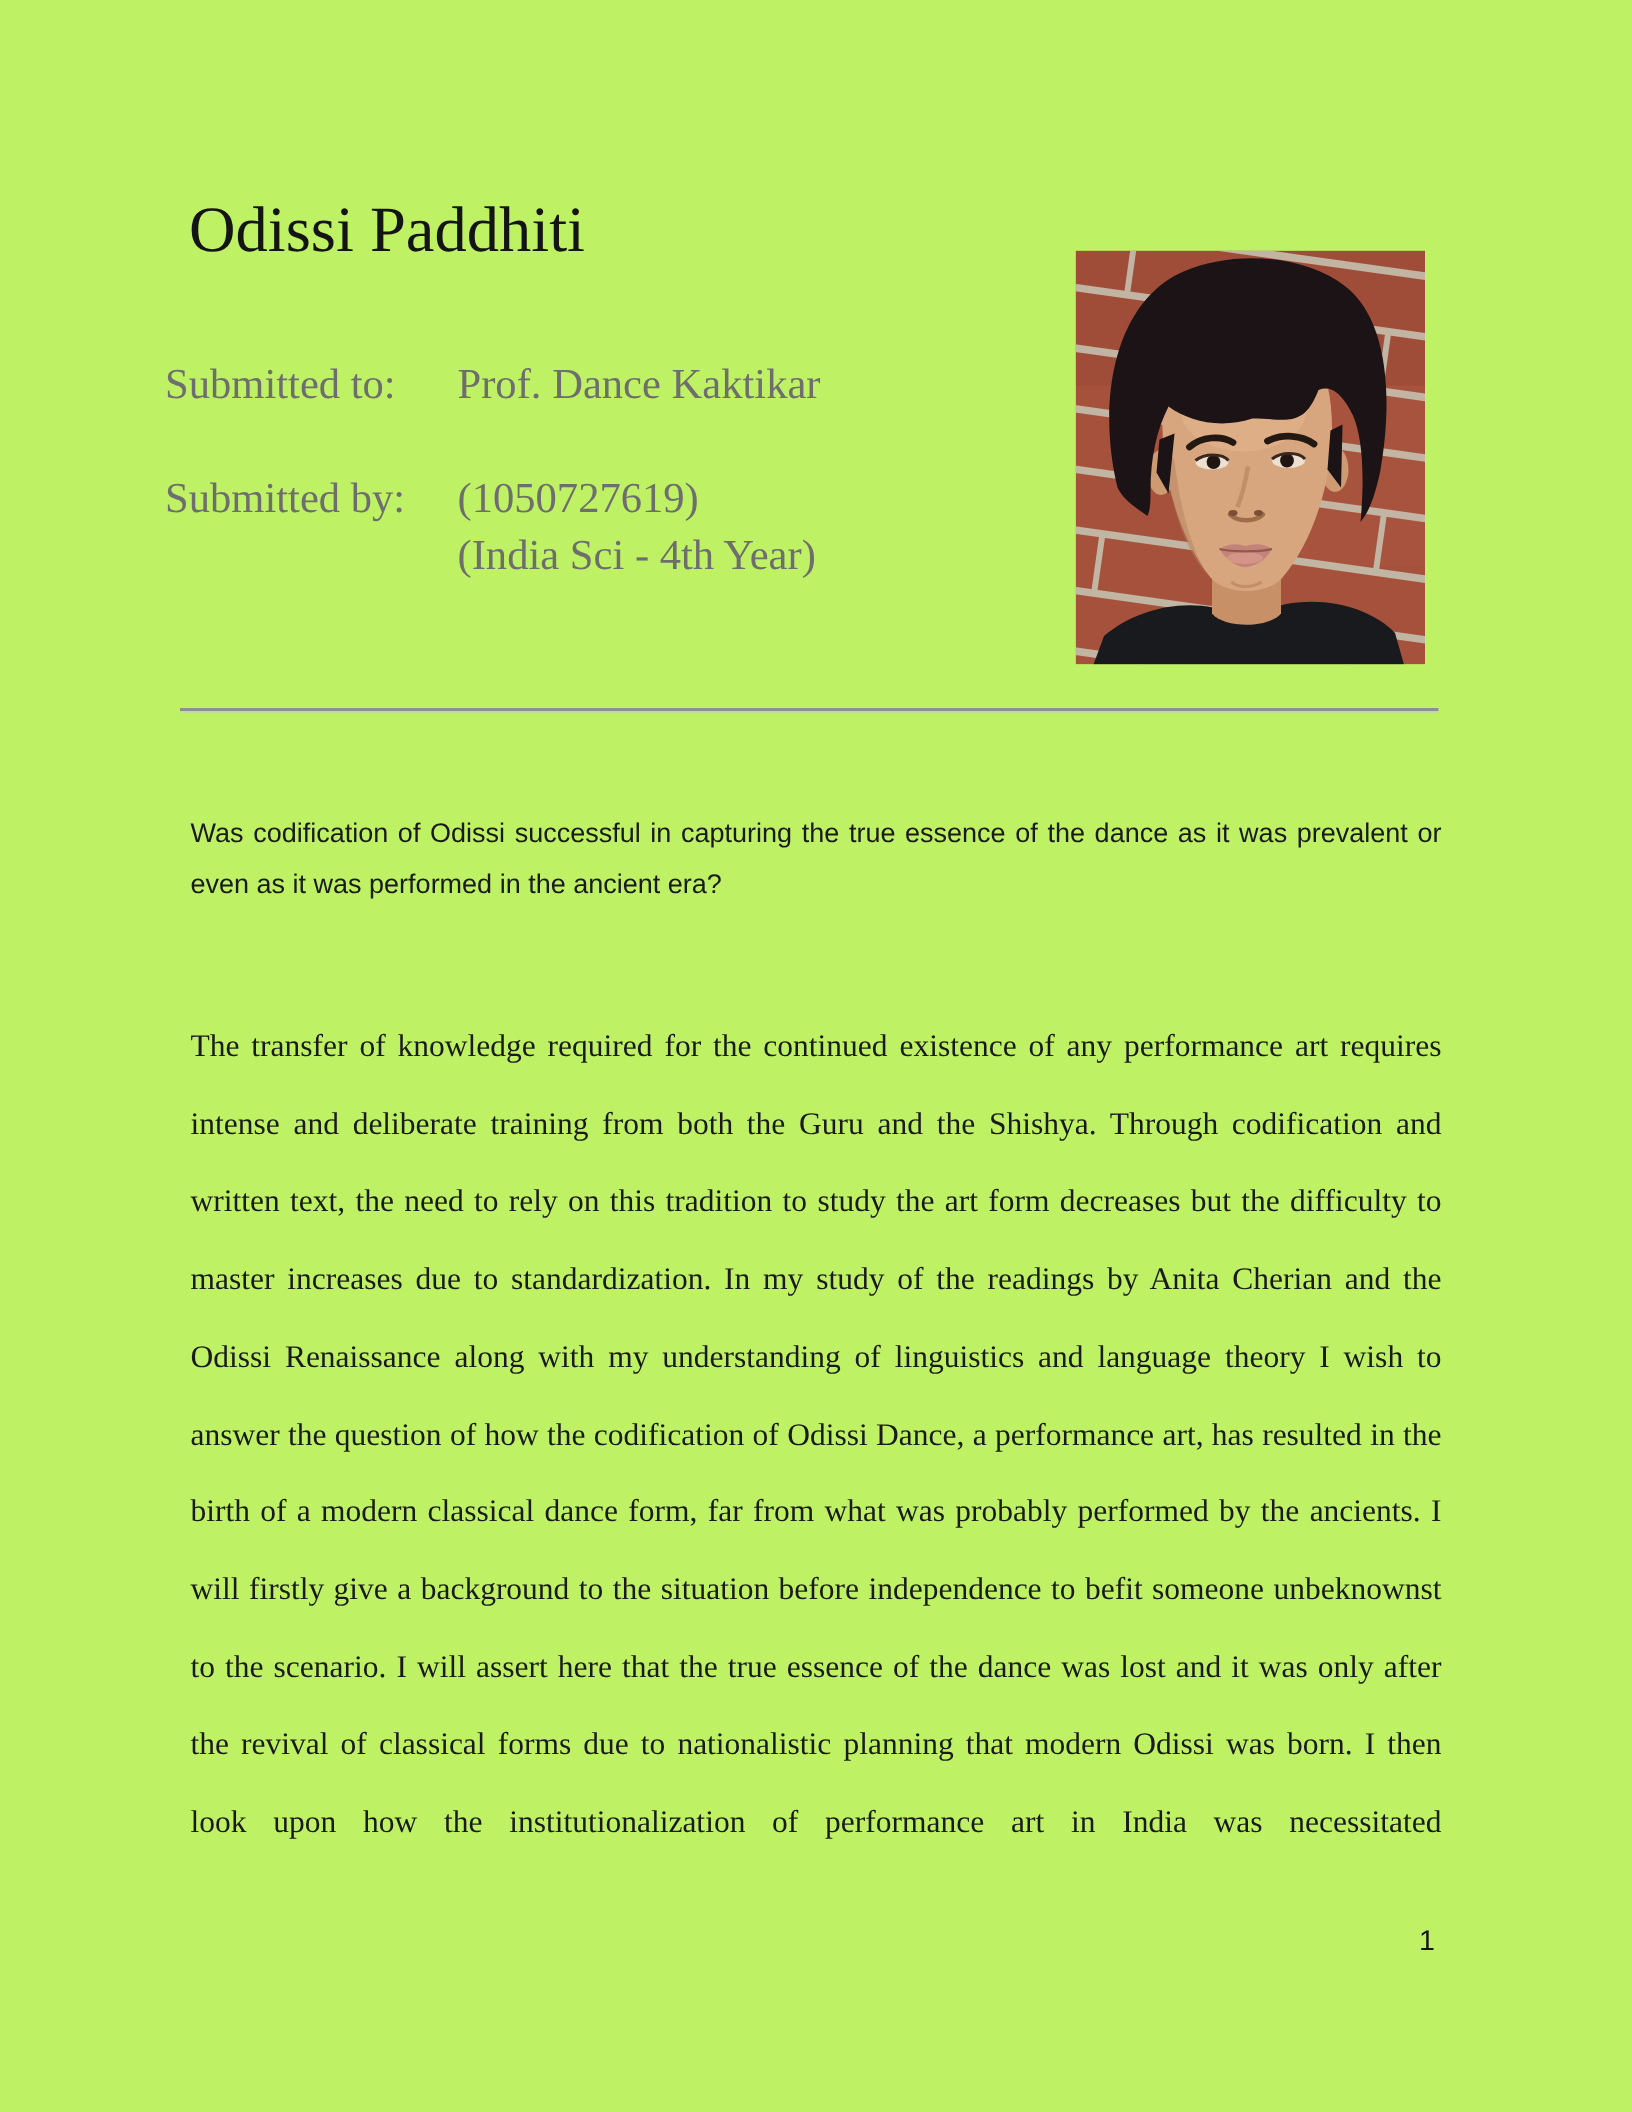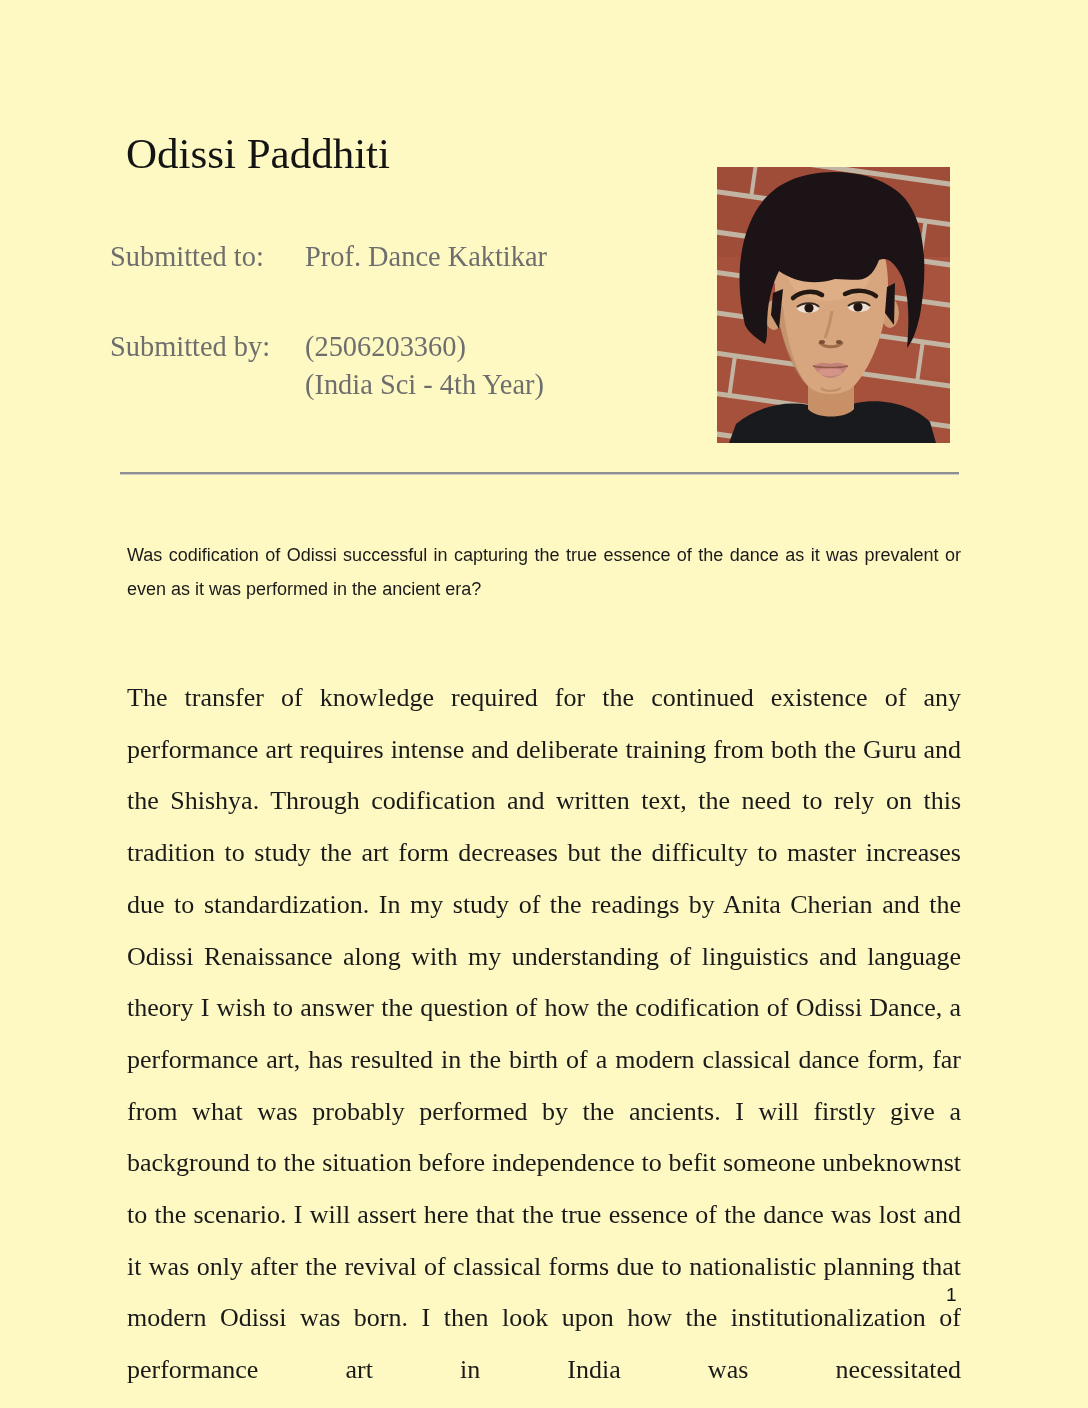--- a/index.html
+++ b/index.html
@@ -5,42 +5,42 @@
   * { margin: 0; padding: 0; box-sizing: border-box; }
   html, body { background: #ffffff; }
   body {
     width: 1088px; height: 1408px;
     position: relative;
     font-family: "Liberation Serif", serif;
     overflow: hidden;
   }
   .page {
     position: absolute; inset: 0;
-    background: #fef9c3;
+    background: #bef264;
   }
   .doc-title {
     position: absolute;
     left: 126px; top: 130px;
     font-family: "Liberation Serif", serif;
     font-size: 43px;
     font-weight: normal;
     color: #141414;
     line-height: 1.1;
     white-space: nowrap;
   }
   .submit-block {
     position: absolute;
     left: 110px; top: 238px;
     width: 560px;
     font-size: 28.4px;
     color: #6e6e6e;
     line-height: 38px;
   }
   .submit-row { display: flex; }
-  .submit-row + .submit-row { margin-top: 52px; }
+  .submit-row + .submit-row { margin-top: 38px; }
   .submit-label { width: 195px; flex: 0 0 195px; }
   .submit-value { flex: 1; }
   .submit-value .line { display: block; }
   .photo-frame {
     position: absolute;
     left: 717px; top: 167px;
     width: 233px; height: 276px;
     overflow: hidden;
   }
   .photo-frame svg { display: block; width: 233px; height: 276px; }
@@ -60,21 +60,21 @@
     font-weight: normal;
     color: #1a1a1a;
     line-height: 34px;
     text-align: justify;
   }
   .body-paragraph {
     position: absolute;
     left: 127px; top: 672px;
     width: 834px;
     font-family: "Liberation Serif", serif;
-    font-size: 26px;
+    font-size: 21px;
     color: #1a1a1a;
     line-height: 51.7px;
     text-align: justify;
     text-align-last: justify;
   }
   .page-number {
     position: absolute;
     left: 946px; top: 1284px;
     font-family: "Liberation Sans", sans-serif;
     font-size: 19px;
@@ -89,21 +89,21 @@
   <h1 class="doc-title">Odissi Paddhiti</h1>
 
   <div class="submit-block">
     <div class="submit-row">
       <span class="submit-label">Submitted to:</span>
       <span class="submit-value">Prof. Dance Kaktikar</span>
     </div>
     <div class="submit-row">
       <span class="submit-label">Submitted by:</span>
       <span class="submit-value">
-        <span class="line">(2506203360)</span>
+        <span class="line">(1050727619)</span>
         <span class="line">(India Sci - 4th Year)</span>
       </span>
     </div>
   </div>
 
   <div class="photo-frame">
     <svg viewBox="0 0 233 276" xmlns="http://www.w3.org/2000/svg">
 
       <rect width="233" height="276" fill="#a5513c"></rect>
       <rect x="0" y="0" width="233" height="90" fill="#9a4834" opacity="0.45"></rect>

